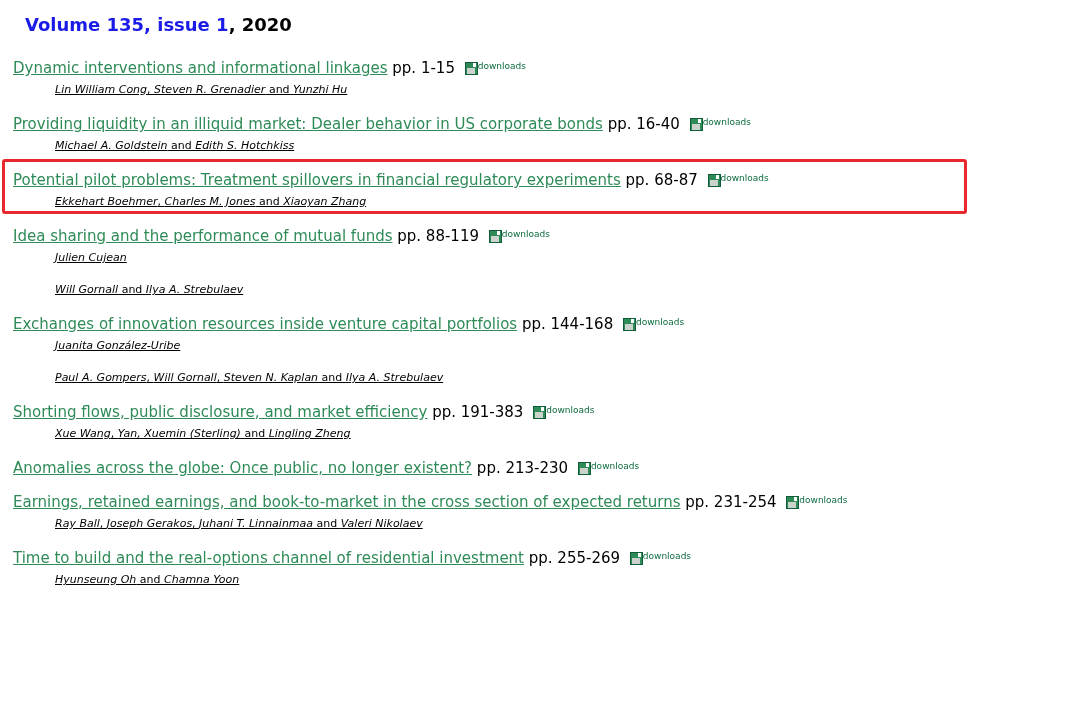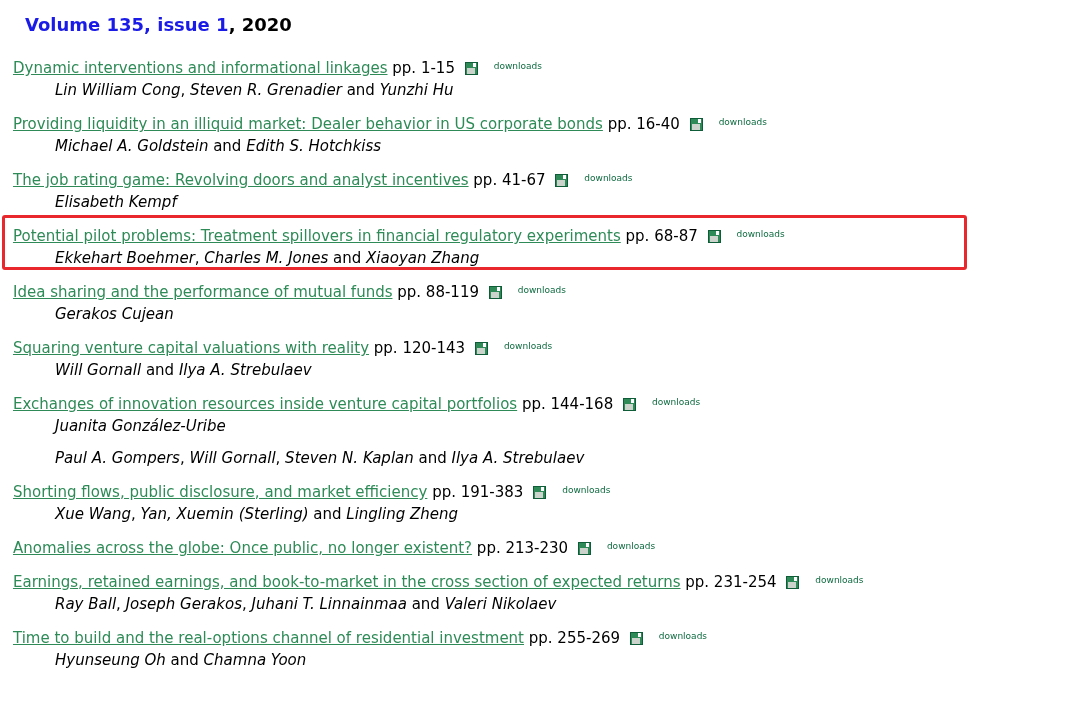--- a/index.html
+++ b/index.html
@@ -61,28 +61,28 @@
     position: absolute;
     left: 1px; bottom: 0;
     width: 8px; height: 6px;
     background: #ccd3cc;
   }
   .dl-label {
     font-size: 9px;
     color: #0e6b40;
     vertical-align: 4px;
     letter-spacing: 0;
-    padding-left: 16px;
   }
 
   .authors {
-    font-size: 15px;
+    font-size: 11px;
     line-height: 22px;
     padding-left: 42px;
     font-style: normal;
+    text-decoration: underline;
   }
   .authors i { font-style: italic; }
 
   .highlight-box { display: none; }
   .entry.boxed .highlight-box {
     display: block;
     position: absolute;
     left: -11px; top: -8px;
     width: 965px; height: 55px;
     border: 3px solid var(--highlight-red, #e8282c);
@@ -102,41 +102,35 @@
     <div class="title-line"><a class="article-link">Dynamic interventions and informational linkages</a> <span class="pages">pp. 1-15</span> <span class="dl"><span class="floppy"></span><span class="dl-label">downloads</span></span></div>
     <div class="authors"><i>Lin William Cong</i>, <i>Steven R. Grenadier</i> and <i>Yunzhi Hu</i></div>
   </div>
 
   <div class="entry">
 
     <div class="title-line"><a class="article-link">Providing liquidity in an illiquid market: Dealer behavior in US corporate bonds</a> <span class="pages">pp. 16-40</span> <span class="dl"><span class="floppy"></span><span class="dl-label">downloads</span></span></div>
     <div class="authors"><i>Michael A. Goldstein</i> and <i>Edith S. Hotchkiss</i></div>
   </div>
 
-  <div class="entry">
-
-    <div class="title-line"><a class="article-link">The job rating game: Revolving doors and analyst incentives</a> <span class="pages">pp. 41-67</span> <span class="dl"><span class="floppy"></span><span class="dl-label">downloads</span></span></div>
-    <div class="authors"><i>Elisabeth Kempf</i></div>
-  </div>
 
   <div class="entry boxed">
     <div class="highlight-box"></div>
     <div class="title-line"><a class="article-link">Potential pilot problems: Treatment spillovers in financial regulatory experiments</a> <span class="pages">pp. 68-87</span> <span class="dl"><span class="floppy"></span><span class="dl-label">downloads</span></span></div>
     <div class="authors"><i>Ekkehart Boehmer</i>, <i>Charles M. Jones</i> and <i>Xiaoyan Zhang</i></div>
   </div>
 
   <div class="entry">
 
     <div class="title-line"><a class="article-link">Idea sharing and the performance of mutual funds</a> <span class="pages">pp. 88-119</span> <span class="dl"><span class="floppy"></span><span class="dl-label">downloads</span></span></div>
-    <div class="authors"><i>Gerakos Cujean</i></div>
+    <div class="authors"><i>Julien Cujean</i></div>
   </div>
 
   <div class="entry">
 
-    <div class="title-line"><a class="article-link">Squaring venture capital valuations with reality</a> <span class="pages">pp. 120-143</span> <span class="dl"><span class="floppy"></span><span class="dl-label">downloads</span></span></div>
     <div class="authors"><i>Will Gornall</i> and <i>Ilya A. Strebulaev</i></div>
   </div>
 
   <div class="entry">
 
     <div class="title-line"><a class="article-link">Exchanges of innovation resources inside venture capital portfolios</a> <span class="pages">pp. 144-168</span> <span class="dl"><span class="floppy"></span><span class="dl-label">downloads</span></span></div>
     <div class="authors"><i>Juanita González-Uribe</i></div>
   </div>
 
   <div class="entry">

